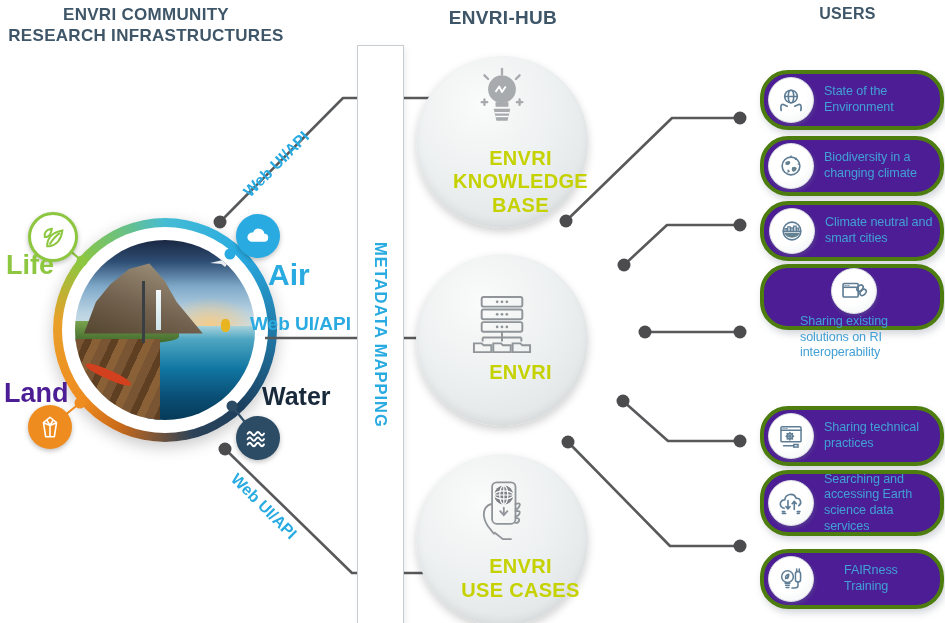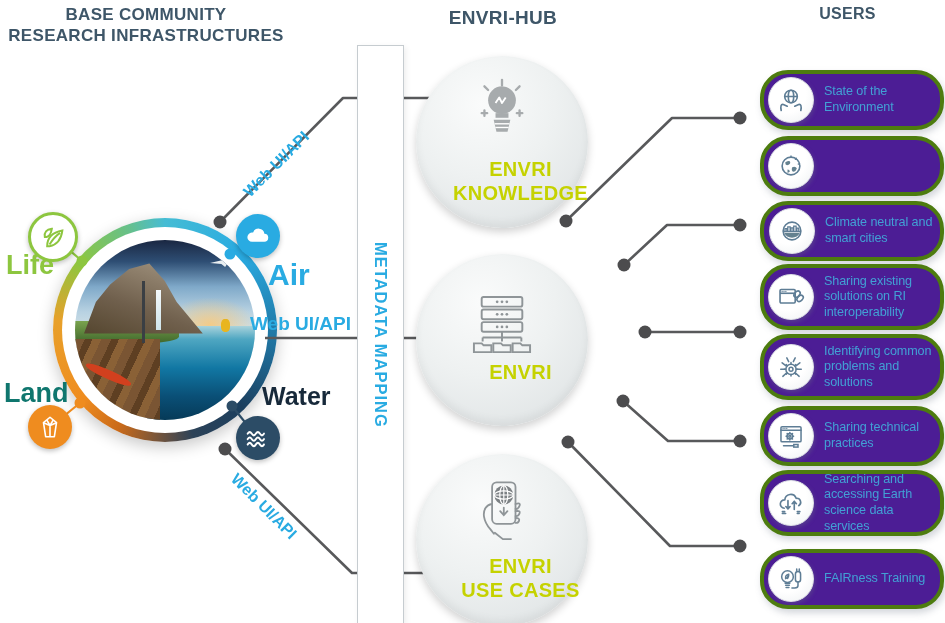--- a/index.html
+++ b/index.html
@@ -77,21 +77,21 @@
   .pill-label{margin-left:10px;width:114px;color:#42a0d5;font-size:12.6px;font-weight:400;
         letter-spacing:-.1px;line-height:1.24;}
 
   svg{display:block;}
 </style>
 </head>
 <body>
 <div id="stage">
 
   <div class="col-title" id="title-left">
-    <div>BASE COMMUNITY</div>
+    <div>ENVRI COMMUNITY</div>
     <div>RESEARCH INFRASTRUCTURES</div>
   </div>
   <div class="col-title" id="title-hub">ENVRI-HUB</div>
   <div class="col-title" id="title-users">USERS</div>
 
   <div class="abs" id="earth">
     <div class="white-ring"></div>
     <div class="photo">
       <div class="sky"></div>
       <div class="glow"></div>
@@ -174,21 +174,21 @@
   <div class="sphere-label" style="left:262px;top:382px;font-size:25px;color:#17293a;">Water</div>
 
   <div class="chip" style="left:28px;top:405px;background:#ef8c1f;">
     <svg width="26" height="26" viewBox="0 0 24 24">
       <g stroke="#ffffff" stroke-width="1.5" fill="none" stroke-linejoin="round">
         <path d="M12,3 L18,8 L16,21 L8,21 L6,8 Z"></path>
         <path d="M6,8 L12,10.5 L18,8 M12,10.5 V21 M9,5.5 L12,10.5 L15,5.5"></path>
       </g>
     </svg>
   </div>
-  <div class="sphere-label" style="left:4px;top:378px;font-size:27px;color:#0f766e;">Land</div>
+  <div class="sphere-label" style="left:4px;top:378px;font-size:27px;color:#4c1d95;">Land</div>
 
   <div class="api-label" style="left:240px;top:188px;font-size:16px;transform:rotate(-45deg);transform-origin:0 0;">Web UI/API</div>
   <div class="api-label" style="left:250px;top:313px;font-size:19px;">Web UI/API</div>
   <div class="api-label" style="left:240px;top:470px;font-size:16px;transform:rotate(45deg);transform-origin:0 0;">Web UI/API</div>
 
   <div class="abs" id="meta-bar">
     <span>METADATA MAPPING</span>
   </div>
 
   <div class="hub-circle" style="top:56px;">
@@ -209,20 +209,21 @@
       </g>
       <path d="M28,27 l4,-6 3,6 4,-6" stroke="#ffffff" stroke-width="2" fill="none" stroke-linejoin="round"></path>
       <g stroke="#ffffff" stroke-width="1.5">
         <line x1="27" y1="49.5" x2="43" y2="49.5"></line>
           <line x1="27.8" y1="53.5" x2="42.2" y2="53.5"></line>
       </g>
     </svg>
     <div class="hub-text">
       <div>ENVRI</div>
       <div>KNOWLEDGE</div>
+      <div>BASE</div>
     </div>
   </div>
 
   <div class="hub-circle" style="top:254px;">
     <svg width="64" height="60" viewBox="0 0 66 62">
       <g stroke="#8f9598" stroke-width="2" fill="none">
         <rect x="12" y="2" width="42" height="10" rx="2"></rect>
         <rect x="12" y="15" width="42" height="10" rx="2"></rect>
         <rect x="12" y="28" width="42" height="10" rx="2"></rect>
         <path d="M33,38 V44 M13,44 H53 M13,44 V48 M33,44 V48 M53,44 V48"></path>
@@ -295,69 +296,56 @@
         <g fill="#64818f">
           <path d="M7,9 q2,-2 4,-1 q1,2 -1,3 q-3,1 -3,-2 Z"></path>
           <path d="M13,13 q3,-1 4,1 q-1,3 -3,3 q-2,-1 -1,-4 Z"></path>
           <path d="M9,15 q2,0 2,2 l-2,1 Z"></path>
         </g>
         <g stroke="#5e7d95" stroke-width="1.1" stroke-linecap="round">
           <path d="M12,3.4 v1.2 M16.6,5.4 l-.9,.9 M19.4,10 l-1.2,.3"></path>
         </g>
       </svg>
     </div>
+    <div class="pill-label">Biodiversity in a changing climate</div>
   </div>
 
   <div class="pill" style="top:201px;height:52px;justify-content:center;">
     <div class="pill-icon">
       <svg width="28" height="28" viewBox="0 0 24 24">
         <circle cx="12" cy="12" r="7.6" stroke="#5e7d95" stroke-width="1.4" fill="none"></circle>
         <g stroke="#5e7d95" stroke-width="1.1" fill="none">
           <path d="M6,12 v-2 h1.6 v2 M8.4,12 V8.4 h2 V12 M11.1,12 V9.4 h1.8 V12 M13.5,12 V7.8 h2 V12 M16.2,12 v-2.4 h1.6 V12"></path>
           <path d="M4.5,12.4 H19.5"></path>
         </g>
         <path d="M5.2,13.6 a7.6,7.6 0 0 0 13.6,0 Z" fill="#64818f"></path>
       </svg>
     </div>
     <div class="pill-label">Climate neutral and smart cities</div>
   </div>
 
-  <div class="pill" style="top:264px;height:58px;">
+  <div class="pill" style="top:264px;height:58px;flex-direction:column;">
     <div class="pill-icon">
       <svg width="28" height="28" viewBox="0 0 24 24">
         <g stroke="#5e7d95" stroke-width="1.4" fill="none">
           <rect x="2.6" y="5.6" width="13" height="11.5" rx="1"></rect>
           <path d="M2.6,8.8 h13"></path>
           <ellipse cx="17.2" cy="9.6" rx="2.1" ry="3.1" transform="rotate(45 17.2 9.6)"></ellipse>
           <ellipse cx="19.8" cy="13.2" rx="2.1" ry="3.1" transform="rotate(45 19.8 13.2)"></ellipse>
         </g>
         <g fill="#5e7d95">
           <circle cx="4.4" cy="7.2" r=".55"></circle>
             <circle cx="6" cy="7.2" r=".55"></circle>
             <circle cx="7.6" cy="7.2" r=".55"></circle>
         </g>
       </svg>
     </div>
     <div class="pill-label">Sharing existing solutions on RI interoperability</div>
   </div>
 
-  <div class="pill" style="top:334px;height:58px;">
-    <div class="pill-icon">
-      <svg width="28" height="28" viewBox="0 0 24 24">
-        <g stroke="#5e7d95" stroke-width="1.3" fill="none" stroke-linecap="round">
-          <circle cx="12" cy="14" r="4.4"></circle>
-          <circle cx="12" cy="14" r="1.7"></circle>
-          <path d="M12,8.2 v1.4 M12,18.4 v1.4 M6.2,14 h1.4 M16.4,14 h1.4 M7.9,9.9 l1,1 M15.1,17.1 l1,1 M16.1,9.9 l-1,1 M8.9,17.1 l-1,1"></path>
-          <path d="M7.8,11 L4.4,8.4 M7,14 H3.2 M7.9,17.4 L5,20 M16.2,11 L19.6,8.4 M17,14 h3.8 M16.1,17.4 L19,20"></path>
-          <path d="M10,7.4 L8.4,4.2 M14,7.4 L15.6,4.2"></path>
-        </g>
-      </svg>
-    </div>
-    <div class="pill-label">Identifying common problems and solutions</div>
-  </div>
 
   <div class="pill" style="top:406px;height:52px;">
     <div class="pill-icon">
       <svg width="28" height="28" viewBox="0 0 24 24">
         <g stroke="#5e7d95" stroke-width="1.3" fill="none" stroke-linecap="round">
           <rect x="3.4" y="4" width="17.2" height="13" rx="1"></rect>
           <path d="M3.4,7 h17.2"></path>
           <circle cx="11" cy="12.2" r="2.4"></circle>
           <circle cx="11" cy="12.2" r=".9"></circle>
           <path d="M11,9 v.8 M11,14.6 v.8 M7.8,12.2 h.8 M13.4,12.2 h.8 M8.7,9.9 l.6,.6 M12.7,13.9 l.6,.6 M13.3,9.9 l-.6,.6 M9.3,13.9 l-.6,.6"></path>
@@ -381,21 +369,21 @@
           <path d="M6.2,16.5 a3.6,3.6 0 1 1 .5,-7.2 A5,5 0 0 1 16.4,8 a3.4,3.4 0 0 1 2.2,6.3"></path>
           <path d="M9.4,10 v7 m-1.8,-2 l1.8,2 1.8,-2"></path>
           <path d="M14.8,17.6 v-7 m-1.8,2 l1.8,-2 1.8,2"></path>
           <path d="M4.6,19.4 h2 M4.6,21 h2.8 M17.4,19.4 h2.2 M17.4,21 h1.6"></path>
         </g>
       </svg>
     </div>
     <div class="pill-label">Searching and accessing Earth science data services</div>
   </div>
 
-  <div class="pill" style="top:549px;height:52px;">
+  <div class="pill" style="top:549px;height:52px;gap:20px;">
     <div class="pill-icon">
       <svg width="28" height="28" viewBox="0 0 24 24">
         <g stroke="#5e7d95" stroke-width="1.3" fill="none" stroke-linecap="round">
           <circle cx="9" cy="10" r="5"></circle>
           <path d="M7,15.6 h4 M7.4,17.4 h3.2 M7.8,19.2 h2.4"></path>
           <path d="M7.4,11.6 q-.4,-3 2.6,-3.6 q.4,2.8 -2.6,3.6 Z"></path>
           <path d="M9.6,8.8 q-.5,1.5 -.5,2.8"></path>
           <rect x="15.8" y="5.6" width="4.4" height="9" rx="2.2"></rect>
           <path d="M16.9,5.6 V3.4 M19.1,5.6 V3.4"></path>
           <path d="M18,14.6 v3 q0,2.2 -2.8,2.2 h-2.4"></path>

